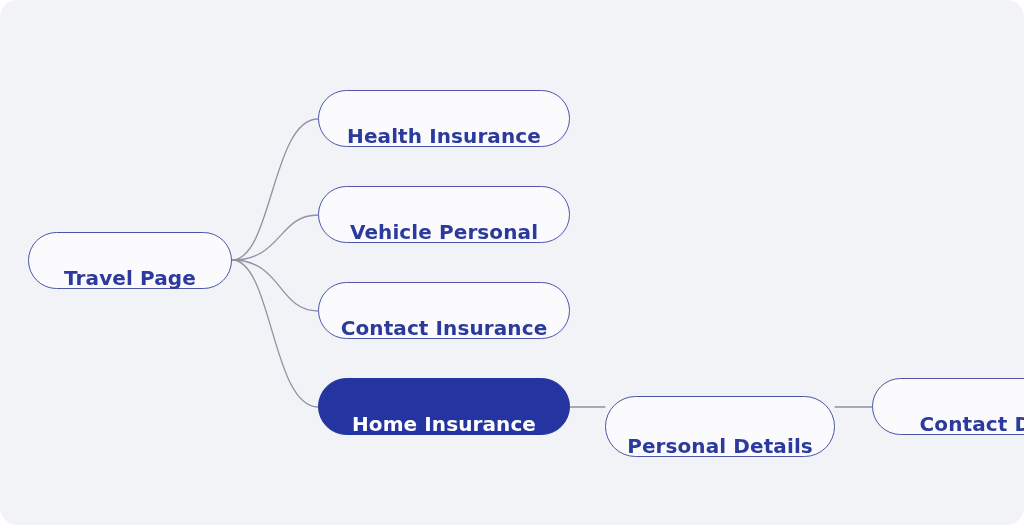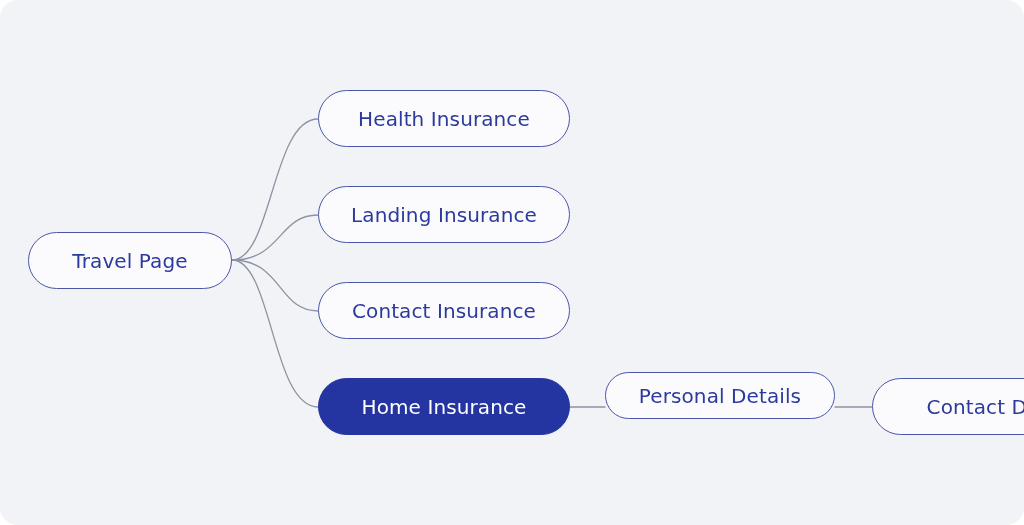--- a/index.html
+++ b/index.html
@@ -29,28 +29,28 @@
     top: 0;
     width: 1024px;
     height: 525px;
     pointer-events: none;
   }
 
   .node {
     position: absolute;
     box-sizing: border-box;
     display: flex;
-    align-items: center;
+    align-items: flex-end;
     justify-content: center;
     border-radius: 999px;
     background: #fbfbfd;
     border: 1.6px solid #4b56ab;
     color: #2b3a9c;
     font-size: 20px;
-    font-weight: 400;
+    font-weight: 700;
     letter-spacing: 0.1px;
     white-space: nowrap;
     line-height: 1;
   }
 
   .node.selected {
     background: #2434a0;
     border-color: #2434a0;
     color: #ffffff;
   }
@@ -75,29 +75,29 @@
     </svg>
 
   <div id="node-layer">
       <div class="node" style="left: 28px; top: 232px; width: 204px; height: 57px;">
         <span class="node-label">Travel Page</span>
       </div>
       <div class="node" style="left: 318px; top: 90px; width: 252px; height: 57px;">
         <span class="node-label">Health Insurance</span>
       </div>
       <div class="node" style="left: 318px; top: 186px; width: 252px; height: 57px;">
-        <span class="node-label">Landing Insurance</span>
+        <span class="node-label">Vehicle Personal</span>
       </div>
       <div class="node" style="left: 318px; top: 282px; width: 252px; height: 57px;">
         <span class="node-label">Contact Insurance</span>
       </div>
       <div class="node selected" style="left: 318px; top: 378px; width: 252px; height: 57px;">
         <span class="node-label">Home Insurance</span>
       </div>
-      <div class="node" style="left: 605px; top: 372px; width: 230px; height: 47px;">
+      <div class="node" style="left: 605px; top: 396px; width: 230px; height: 61px;">
         <span class="node-label">Personal Details</span>
       </div>
       <div class="node" style="left: 872px; top: 378px; width: 230px; height: 57px;">
         <span class="node-label">Contact Det</span>
       </div>
     </div>
 
 </div>
 
 </body></html>

